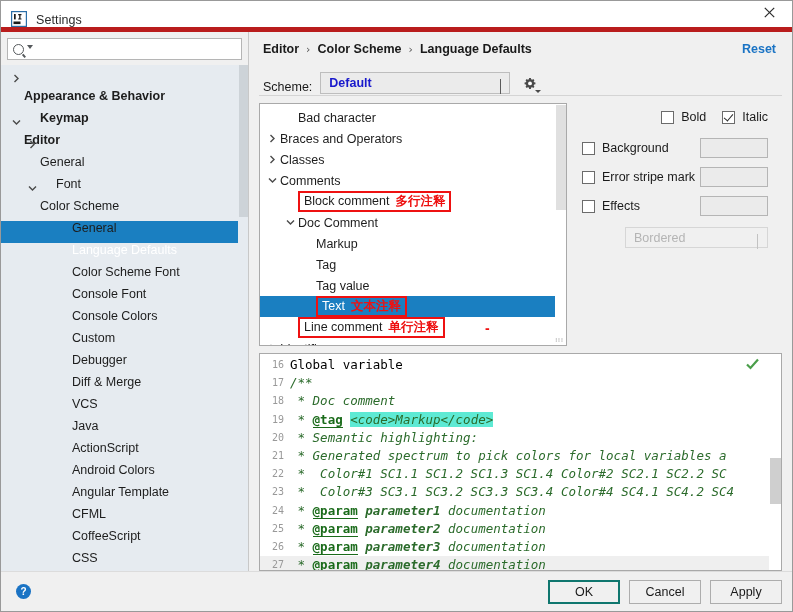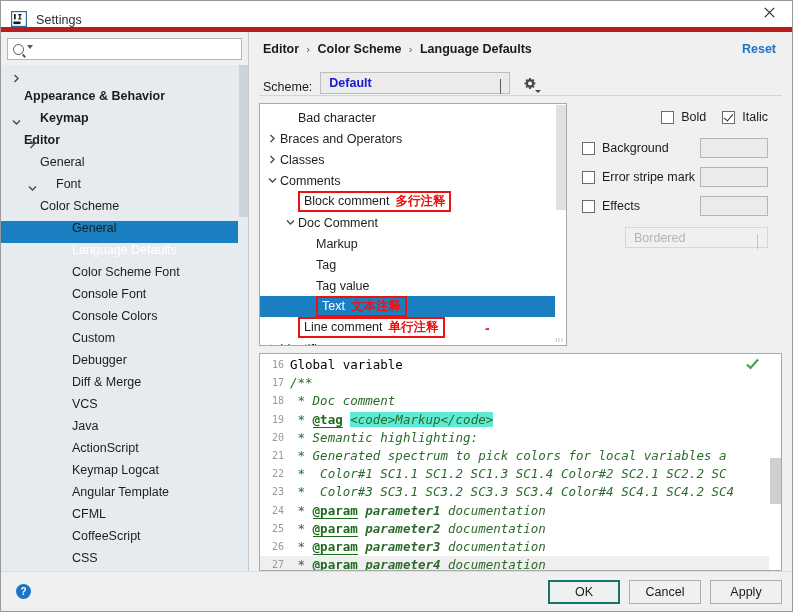--- a/index.html
+++ b/index.html
@@ -612,21 +612,21 @@
             <div class="tnode">
               <span class="twist" style="margin-left: 56px;"></span>
               <span class="tlabel">Java</span>
             </div>
             <div class="tnode">
               <span class="twist" style="margin-left: 56px;"></span>
               <span class="tlabel">ActionScript</span>
             </div>
             <div class="tnode">
               <span class="twist" style="margin-left: 56px;"></span>
-              <span class="tlabel">Keymap Logcat</span>
+              <span class="tlabel">Android Colors</span>
             </div>
             <div class="tnode">
               <span class="twist" style="margin-left: 56px;"></span>
               <span class="tlabel">Angular Template</span>
             </div>
             <div class="tnode">
               <span class="twist" style="margin-left: 56px;"></span>
               <span class="tlabel">CFML</span>
             </div>
             <div class="tnode">

